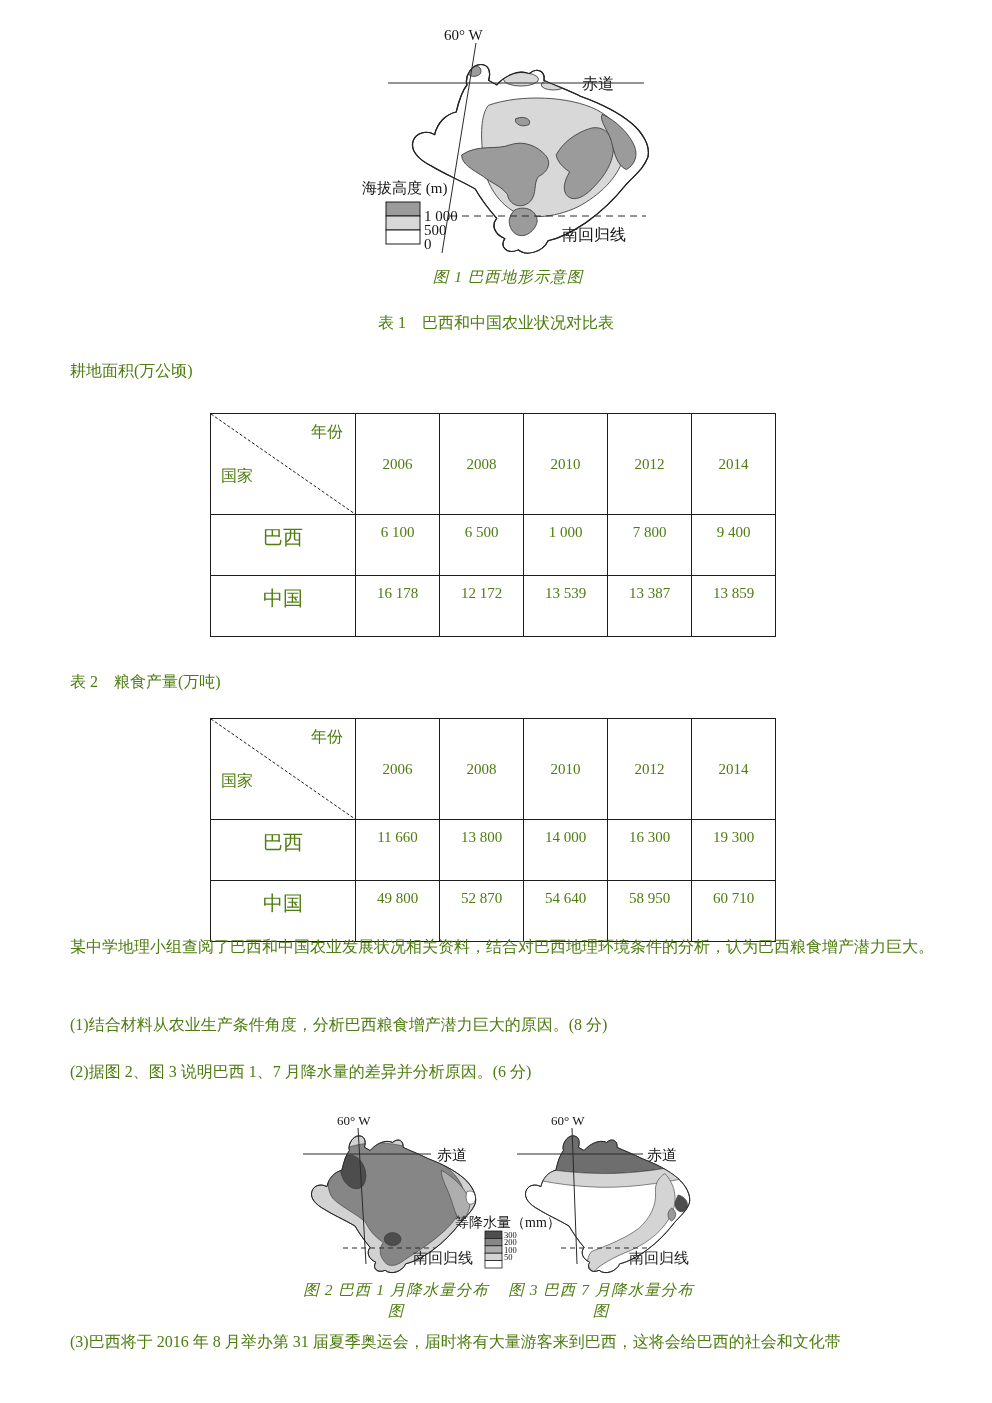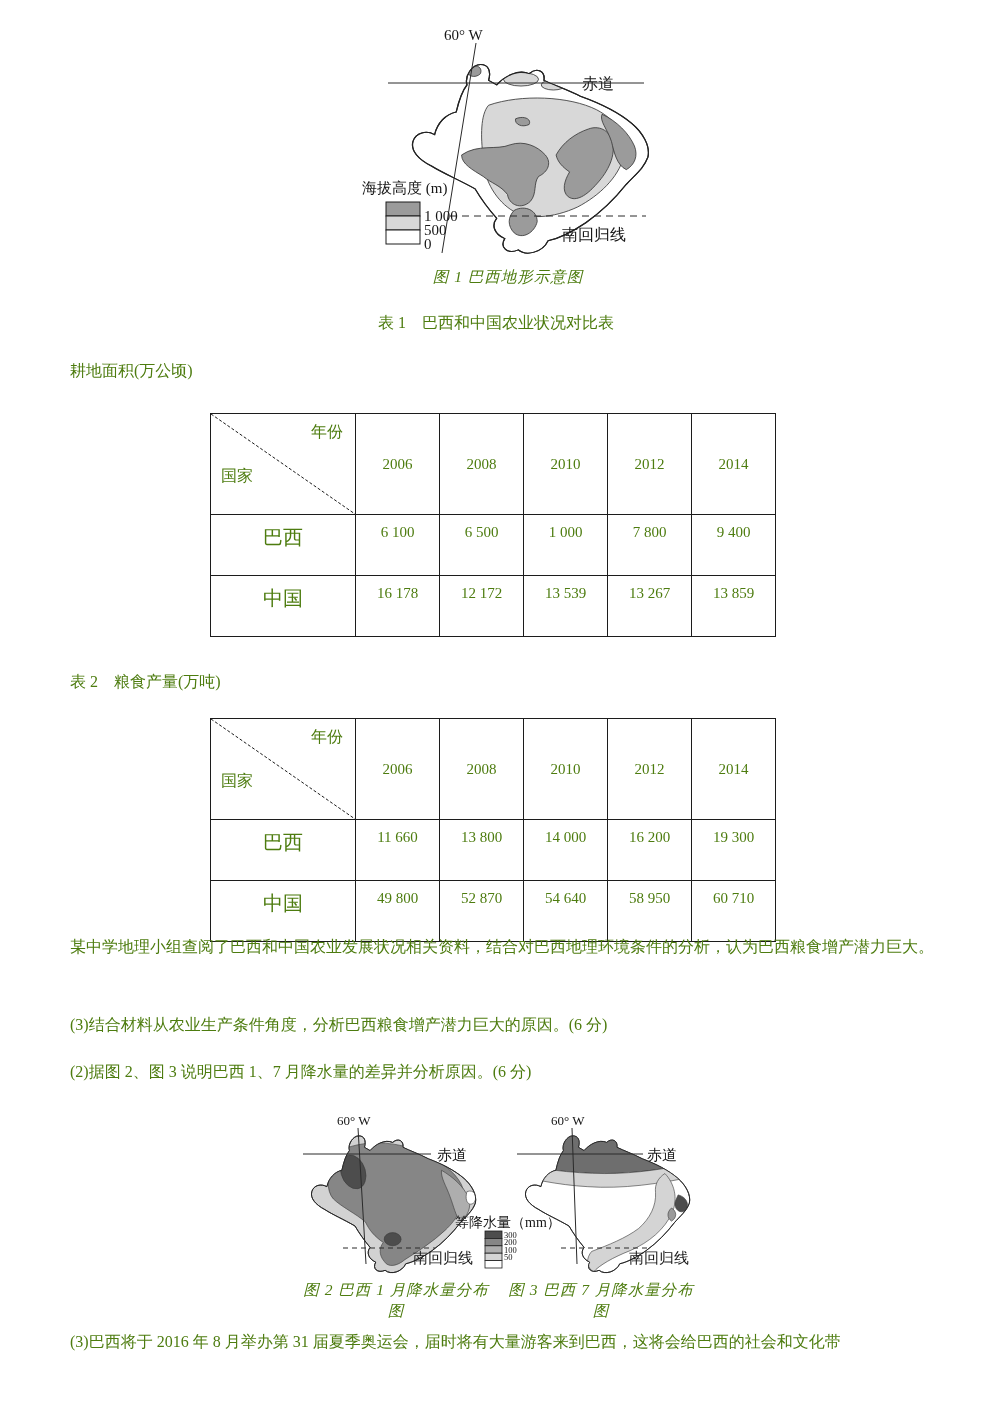--- a/index.html
+++ b/index.html
@@ -115,21 +115,21 @@
         <td>6 500</td>
         <td>1 000</td>
         <td>7 800</td>
         <td>9 400</td>
       </tr>
       <tr class="drow">
         <td class="country">中国</td>
         <td>16 178</td>
         <td>12 172</td>
         <td>13 539</td>
-        <td>13 267</td>
+        <td>13 387</td>
         <td>13 859</td>
       </tr>
     </tbody>
       </table>
   </div>
 
 
   <div class="abs txt" style="left:70px;top:671px;">表 2　粮食产量(万吨)</div>
 
   <div class="abs" style="left:210px;top:718px;">
@@ -155,38 +155,38 @@
         <td>2008</td>
         <td>2010</td>
         <td>2012</td>
         <td>2014</td>
       </tr>
       <tr class="drow">
         <td class="country">巴西</td>
         <td>11 660</td>
         <td>13 800</td>
         <td>14 000</td>
-        <td>16 200</td>
+        <td>16 300</td>
         <td>19 300</td>
       </tr>
       <tr class="drow">
         <td class="country">中国</td>
         <td>49 800</td>
         <td>52 870</td>
         <td>54 640</td>
         <td>58 950</td>
         <td>60 710</td>
       </tr>
     </tbody>
       </table>
   </div>
 
   <div class="abs txt justify" style="left:70px;top:928px;width:864px;line-height:37px;">某中学地理小组查阅了巴西和中国农业发展状况相关资料，结合对巴西地理环境条件的分析，认为巴西粮食增产潜力巨大。</div>
 
-  <div class="abs txt" style="left:70px;top:1014px;">(3)结合材料从农业生产条件角度，分析巴西粮食增产潜力巨大的原因。(6 分)</div>
+  <div class="abs txt" style="left:70px;top:1014px;">(1)结合材料从农业生产条件角度，分析巴西粮食增产潜力巨大的原因。(8 分)</div>
 
   <div class="abs txt" style="left:70px;top:1061px;">(2)据图 2、图 3 说明巴西 1、7 月降水量的差异并分析原因。(6 分)</div>
 
   <svg class="abs" style="left:285px;top:1112px;" width="420" height="166" viewBox="0 0 420 166">
 
     <g transform="translate(8,14) scale(0.94,0.82)">
       <use href="#bz" fill="#d2d2d2" stroke="#232323" stroke-width="1"></use>
       <g clip-path="url(#bzclip)">
         <path d="M50,30 C80,14 118,20 144,36 C162,47 177,61 181,77 C184,95 175,113 162,127 C149,141 133,153 119,163 C111,171 101,173 97,165 C91,157 92,148 96,142 C87,135 81,127 77,117 C67,107 52,99 43,89 C35,79 36,58 44,45 Z" fill="#868686" class="thin"></path>
         <path d="M158,54 C170,62 182,74 187,88 C190,99 186,110 178,116 C173,110 171,98 167,86 C163,73 157,63 158,54 Z" fill="#aeaeae" class="thin"></path>

